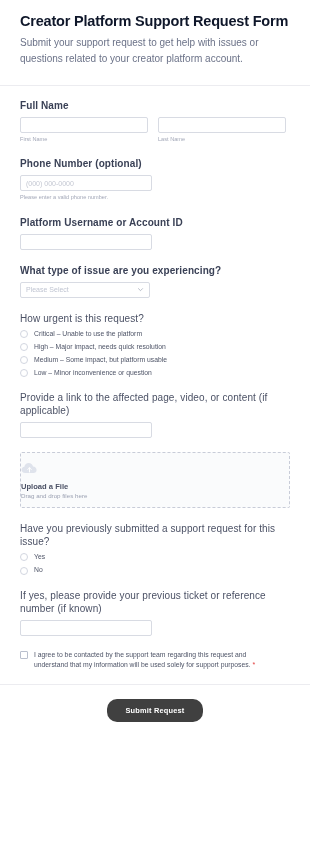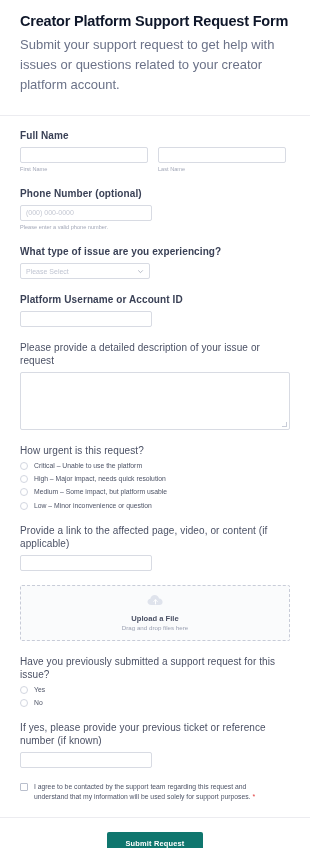--- a/index.html
+++ b/index.html
@@ -12,21 +12,21 @@
   }
   .page { width: 310px; height: 848px; position: relative; background:#fff; overflow:hidden; }
 
   
   .header { padding: 12px 20px 10px 20px; }
   .form-title {
     font-size: 14.5px; font-weight: bold; color: #0f172a;
     letter-spacing: -0.2px; line-height: 1.25; margin: 0 0 5px 0;
   }
   .form-desc {
-    font-size: 13px; color: #6b7288; line-height: 1.55; margin: 0;
+    font-size: 10px; color: #6b7288; line-height: 1.55; margin: 0;
     max-width: 272px;
   }
   .hr { height: 1px; background: #ececf0; margin: 9px 0 0 0; width: 100%; }
 
   
   .body { padding: 13px 20px 0 20px; }
   .field { margin-bottom: 14px; }
   .label {
     font-size: 10px; font-weight: bold; color: #3a4156;
     margin-bottom: 5px; line-height: 1.3; letter-spacing: .1px;
@@ -77,32 +77,32 @@
   .checkbox {
     width: 8px; height: 8px; border: 1px solid #b9bfcd; border-radius: 1px;
     background: #fff; flex: 0 0 auto; margin-top: 1px;
   }
   .check-text { font-size: 6.8px; color: #4e5467; line-height: 1.5; max-width: 244px; }
 
   
   .upload {
     width: 100%; height: 56px; border: 1px dashed #c8ccd8; border-radius: 2px;
     background: #fafbfc; display: flex; flex-direction: column;
-    align-items: center; justify-content: center; gap: 1px;
+    justify-content: center; gap: 1px;
   }
   .cloud { width: 17px; height: 13px; margin-bottom: 2px; }
   .upload-title { font-size: 7.6px; font-weight: bold; color: #4b5165; }
   .upload-sub { font-size: 6.2px; color: #9ba1b2; }
 
   
   .foot-hr { height: 1px; background: #ececf0; margin: 14px 0 0 0; }
   .foot { padding: 0 20px; }
   .submit-wrap { display: flex; justify-content: center; padding-top: 14px; }
   .submit {
-    background: #0f766e; color: #ffffff; border: none; border-radius: 2px;
+    background: #404040; color: #ffffff; border: none; border-radius: 10px;
     font-size: 7.4px; font-weight: bold; padding: 7px 18px; cursor: pointer;
     font-family: "Liberation Sans", sans-serif; letter-spacing: .2px;
   }
 </style>
 </head>
 <body>
 
 <div class="page">
 
   <div class="header">
@@ -128,42 +128,36 @@
     </div>
 
 
     <div class="field">
       <div class="label">Phone Number (optional)</div>
       <div class="inp w-lg">(000) 000-0000</div>
       <div class="sub">Please enter a valid phone number.</div>
     </div>
 
     <div class="field">
+      <div class="label">Platform Username or Account ID</div>
+      <div class="inp w-lg"></div>
+    </div>
+
+    <div class="field">
       <div class="label">What type of issue are you experiencing?</div>
       <div class="sel">
         <span>Please Select</span>
         <span>
           <svg class="chev" viewBox="0 0 12 12" fill="none" xmlns="http://www.w3.org/2000/svg">
             <path d="M2.5 4.5 L6 8 L9.5 4.5" stroke="#9aa0b0" stroke-width="1.2" stroke-linecap="round" stroke-linejoin="round"></path>
           </svg>
         </span>
       </div>
     </div>
 
-    <div class="field">
-      <div class="label">Platform Username or Account ID</div>
-      <div class="inp w-lg"></div>
-    </div>
-
-    <div class="field">
-      <div class="label normal">Please provide a detailed description of your issue or request</div>
-      <div class="ta">
-        <span class="grip"></span>
-      </div>
-    </div>
 
     <div class="field">
       <div class="label normal">How urgent is this request?</div>
       <div class="opt">
         <span class="radio"></span>
         <span class="opt-label">Critical – Unable to use the platform</span>
       </div>
       <div class="opt">
         <span class="radio"></span>
         <span class="opt-label">High – Major impact, needs quick resolution</span>

